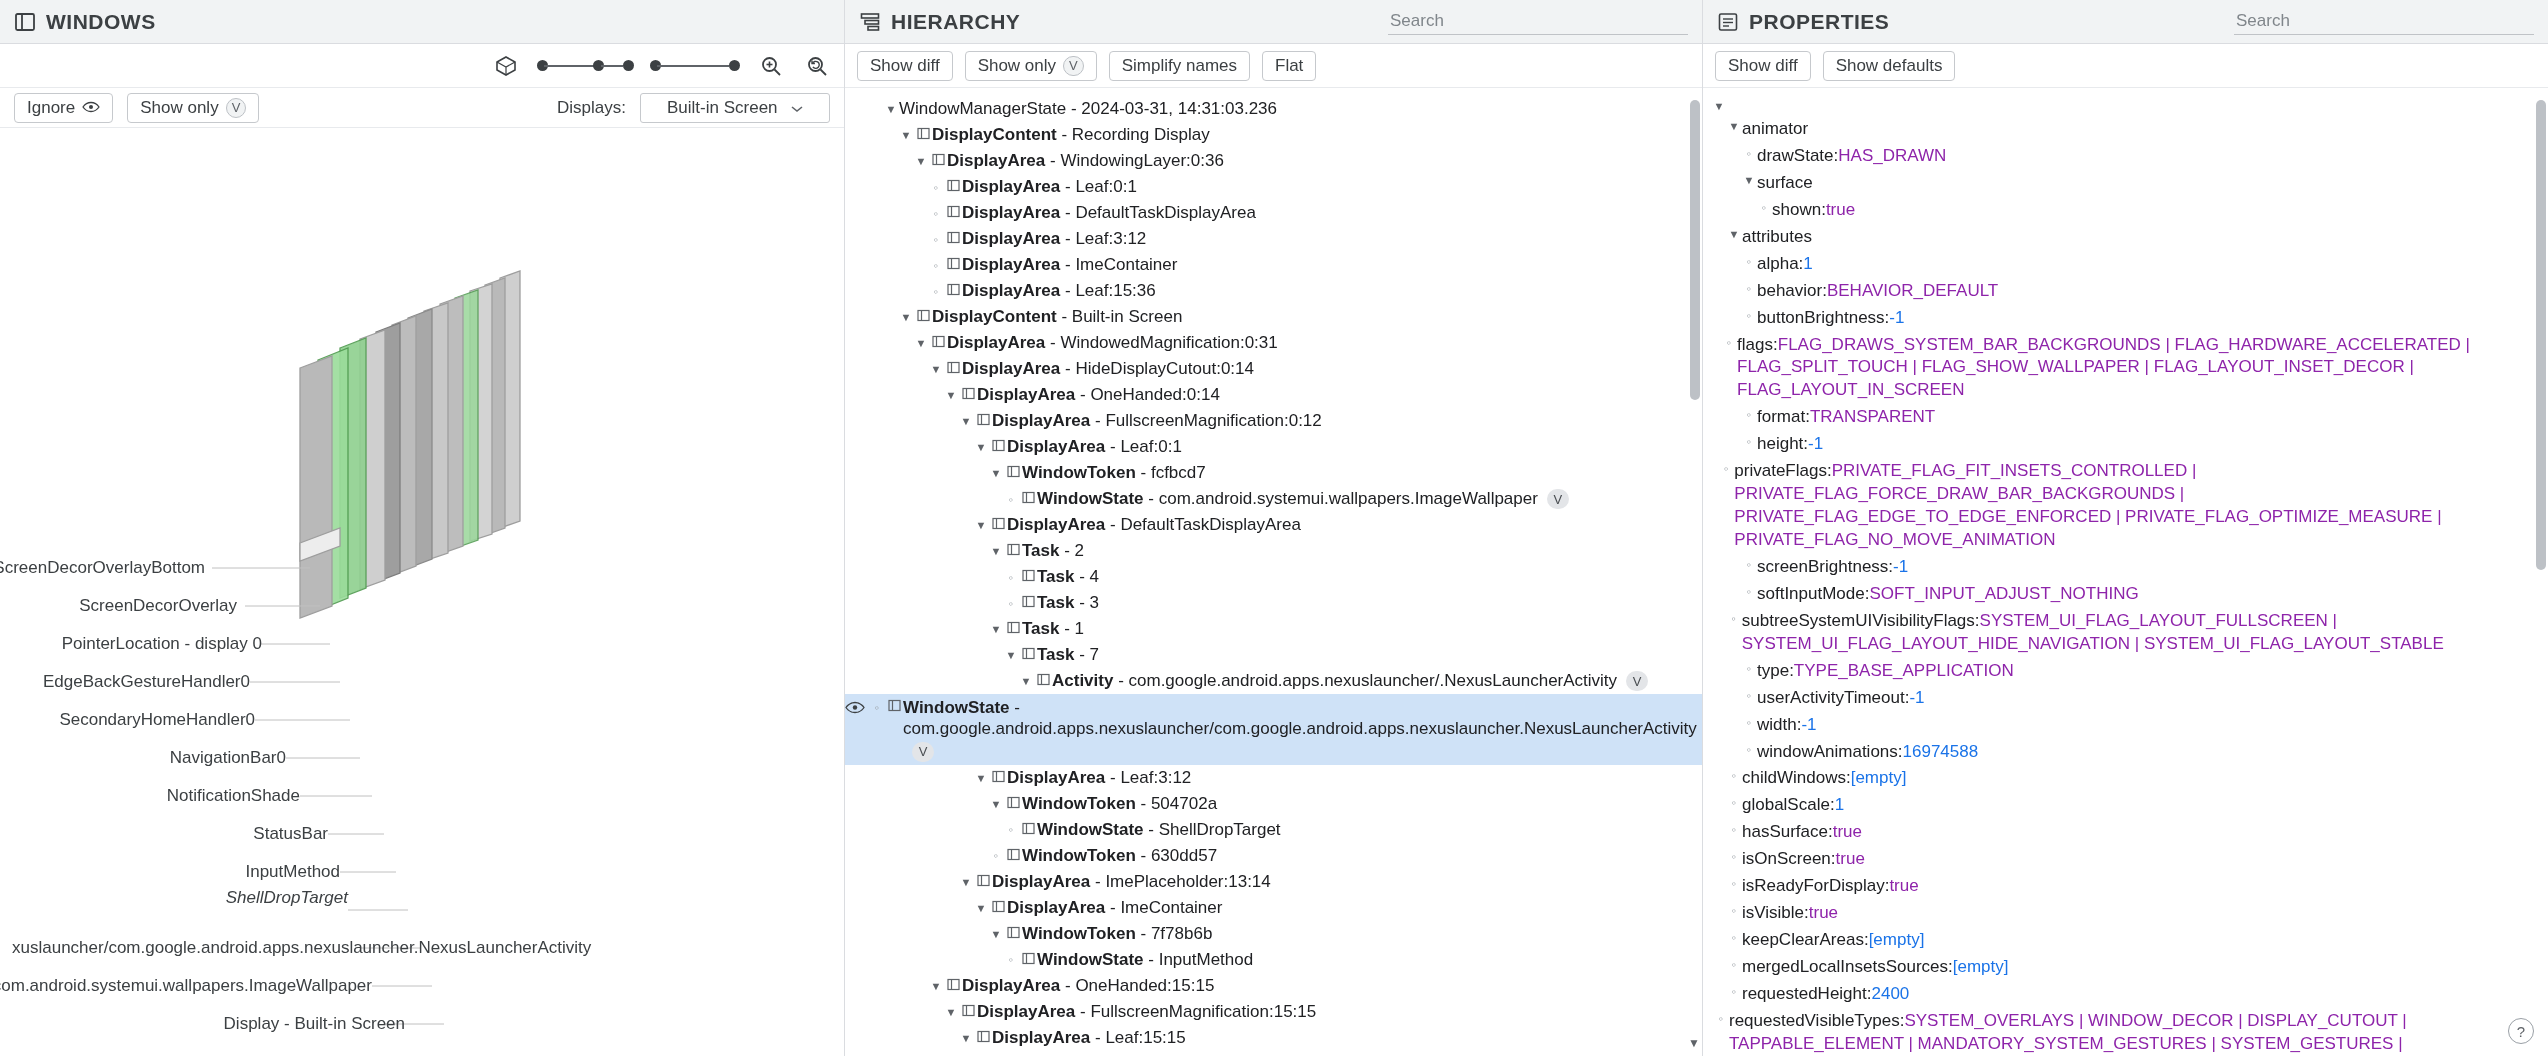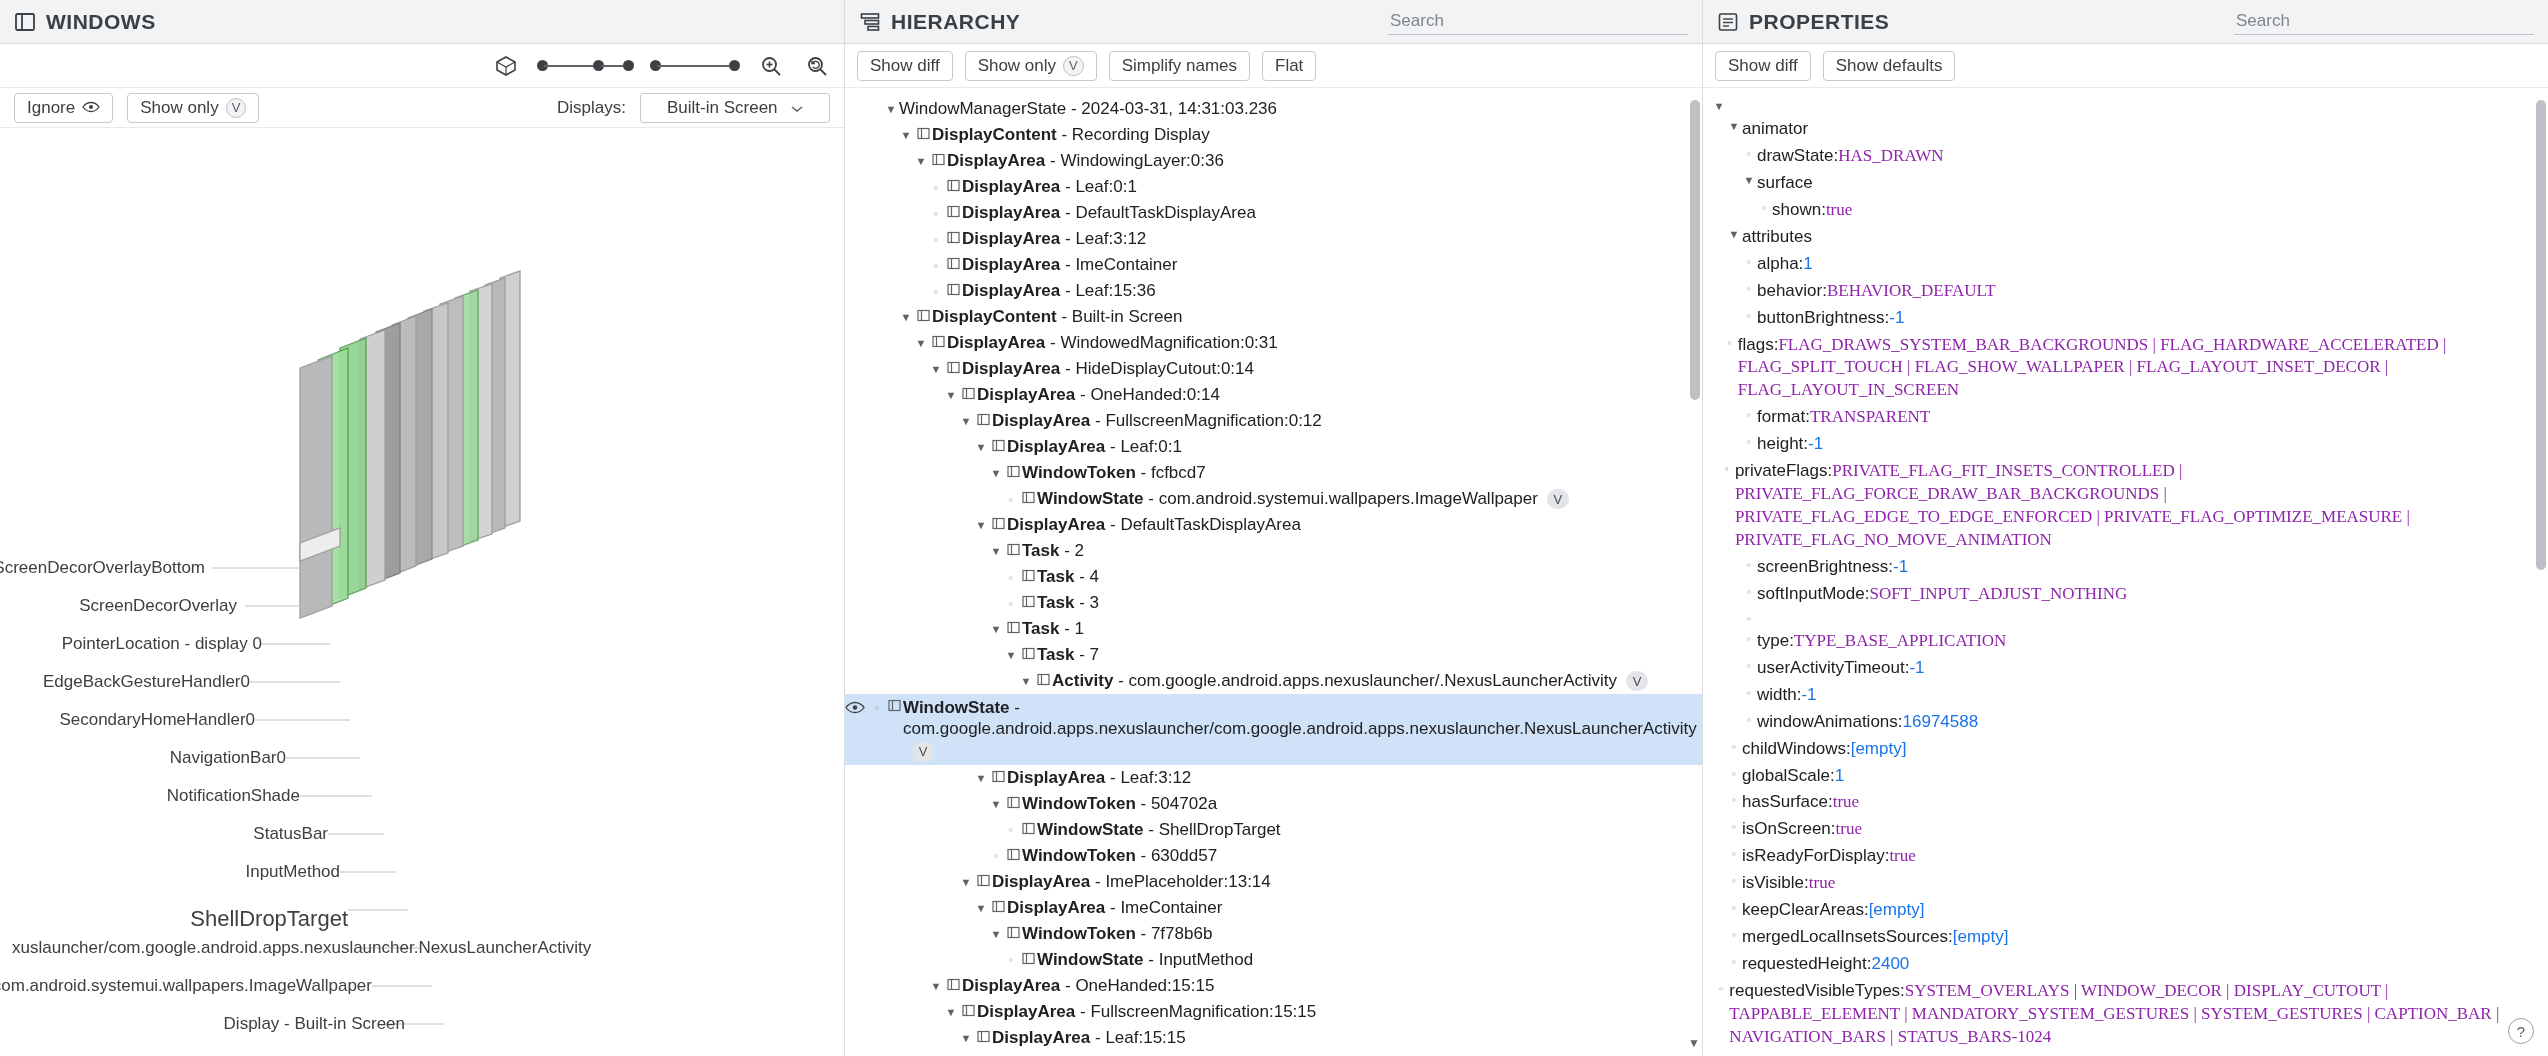--- a/index.html
+++ b/index.html
@@ -137,21 +137,21 @@
   .props {
     position: relative;
     flex: 1; overflow: hidden;
     padding: 8px 0 0 0; font-size: 17px;
   }
   .prow { display: flex; align-items: flex-start; padding: 2px 26px 2px 0; min-height: 20px; }
   .prow .caret { width: 16px; min-width: 16px; text-align: center; color: #5f6368; font-size: 11px; padding-top: 2px; }
   .prow .dot { width: 16px; min-width: 16px; text-align: center; color: #9aa0a6; font-size: 13px; padding-top: 1px; }
   .ptext { line-height: 1.35; }
   .key { color: #202124; }
-  .val-purple { color: #8e24aa; font-family: Liberation Serif, serif; }
+  .val-purple { color: #8e24aa; }
   .val-blue { color: #1a73e8; }
   .help-fab {
     position: absolute; right: 14px; bottom: 12px;
     width: 26px; height: 26px; border-radius: 50%;
     border: 1px solid #9aa0a6; color: #5f6368;
     display: flex; align-items: center; justify-content: center;
     font-size: 15px; background: #fff; cursor: pointer;
   }
 </style>
 </head>
@@ -275,21 +275,21 @@
       <div style="position:absolute; left:0; top:0; width:845px; height:928px; pointer-events:none;">
         <div style="position:absolute; right:640px; top:430px; font-size:17px; color:#3c4043; white-space:nowrap;">ScreenDecorOverlayBottom</div>
         <div style="position:absolute; right:608px; top:468px; font-size:17px; color:#3c4043; white-space:nowrap;">ScreenDecorOverlay</div>
         <div style="position:absolute; right:583px; top:506px; font-size:17px; color:#3c4043; white-space:nowrap;">PointerLocation - display 0</div>
         <div style="position:absolute; right:595px; top:544px; font-size:17px; color:#3c4043; white-space:nowrap;">EdgeBackGestureHandler0</div>
         <div style="position:absolute; right:590px; top:582px; font-size:17px; color:#3c4043; white-space:nowrap;">SecondaryHomeHandler0</div>
         <div style="position:absolute; right:559px; top:620px; font-size:17px; color:#3c4043; white-space:nowrap;">NavigationBar0</div>
         <div style="position:absolute; right:545px; top:658px; font-size:17px; color:#3c4043; white-space:nowrap;">NotificationShade</div>
         <div style="position:absolute; right:517px; top:696px; font-size:17px; color:#3c4043; white-space:nowrap;">StatusBar</div>
         <div style="position:absolute; right:505px; top:734px; font-size:17px; color:#3c4043; white-space:nowrap;">InputMethod</div>
-        <div style="position:absolute; right:497px; top:778px; font-size:22px; color:#3c4043; white-space:nowrap;">ShellDropTarget</div>
+        <div style="position:absolute; right:497px; top:760px; font-size:17px; color:#3c4043; white-space:nowrap;font-style:italic;">ShellDropTarget</div>
         <div style="position:absolute; left:12px; top:810px; font-size:17px; color:#3c4043; white-space:nowrap;">xuslauncher/com.google.android.apps.nexuslauncher.NexusLauncherActivity</div>
         <div style="position:absolute; right:473px; top:848px; font-size:17px; color:#3c4043; white-space:nowrap;">com.android.systemui.wallpapers.ImageWallpaper</div>
         <div style="position:absolute; right:440px; top:886px; font-size:17px; color:#3c4043; white-space:nowrap;">Display - Built-in Screen</div>
       </div>
     </div>
   </section>
 
   <section class="panel hierarchy-panel">
     <div class="panel-header">
       <span class="panel-icon">
@@ -789,20 +789,21 @@
           <span class="ptext"><span class="key">screenBrightness:</span><span class="val-blue">-1</span></span>
         </div>
         <div class="prow">
           <span style="display: inline-block; width: 38px;"></span>
           <span class="dot">◦</span>
           <span class="ptext"><span class="key">softInputMode:</span><span class="val-purple">SOFT_INPUT_ADJUST_NOTHING</span></span>
         </div>
         <div class="prow">
           <span style="display: inline-block; width: 38px;"></span>
           <span class="dot">◦</span>
+          <span class="ptext"><span class="key">subtreeSystemUIVisibilityFlags:</span><span class="val-purple">SYSTEM_UI_FLAG_LAYOUT_FULLSCREEN | SYSTEM_UI_FLAG_LAYOUT_HIDE_NAVIGATION | SYSTEM_UI_FLAG_LAYOUT_STABLE</span></span>
         </div>
         <div class="prow">
           <span style="display: inline-block; width: 38px;"></span>
           <span class="dot">◦</span>
           <span class="ptext"><span class="key">type:</span><span class="val-purple">TYPE_BASE_APPLICATION</span></span>
         </div>
         <div class="prow">
           <span style="display: inline-block; width: 38px;"></span>
           <span class="dot">◦</span>
           <span class="ptext"><span class="key">userActivityTimeout:</span><span class="val-blue">-1</span></span>

